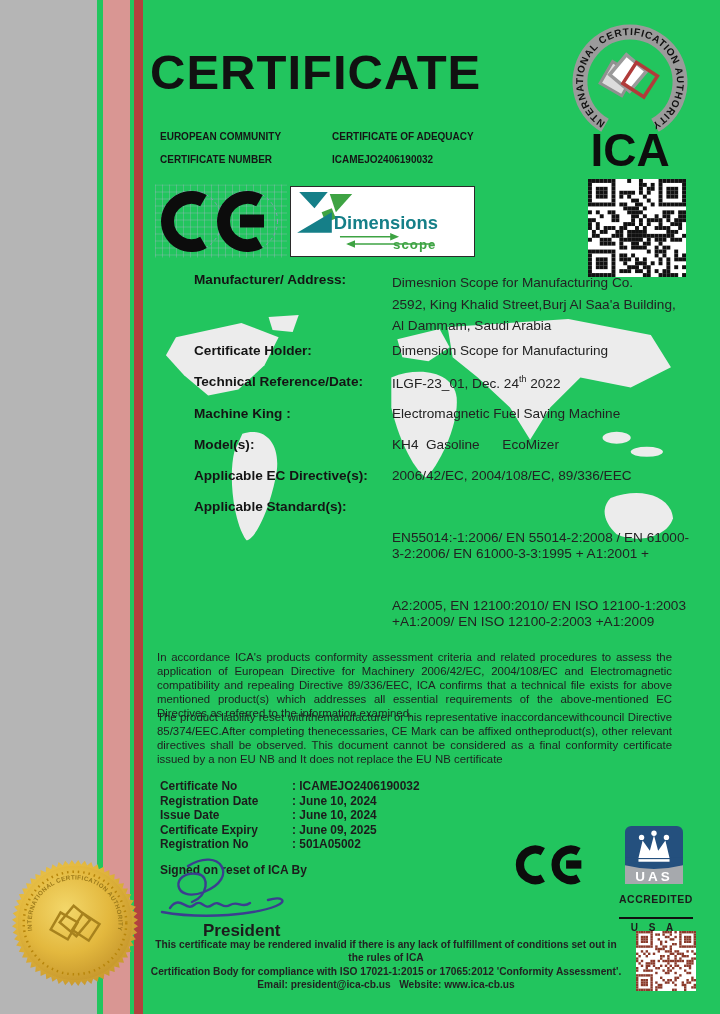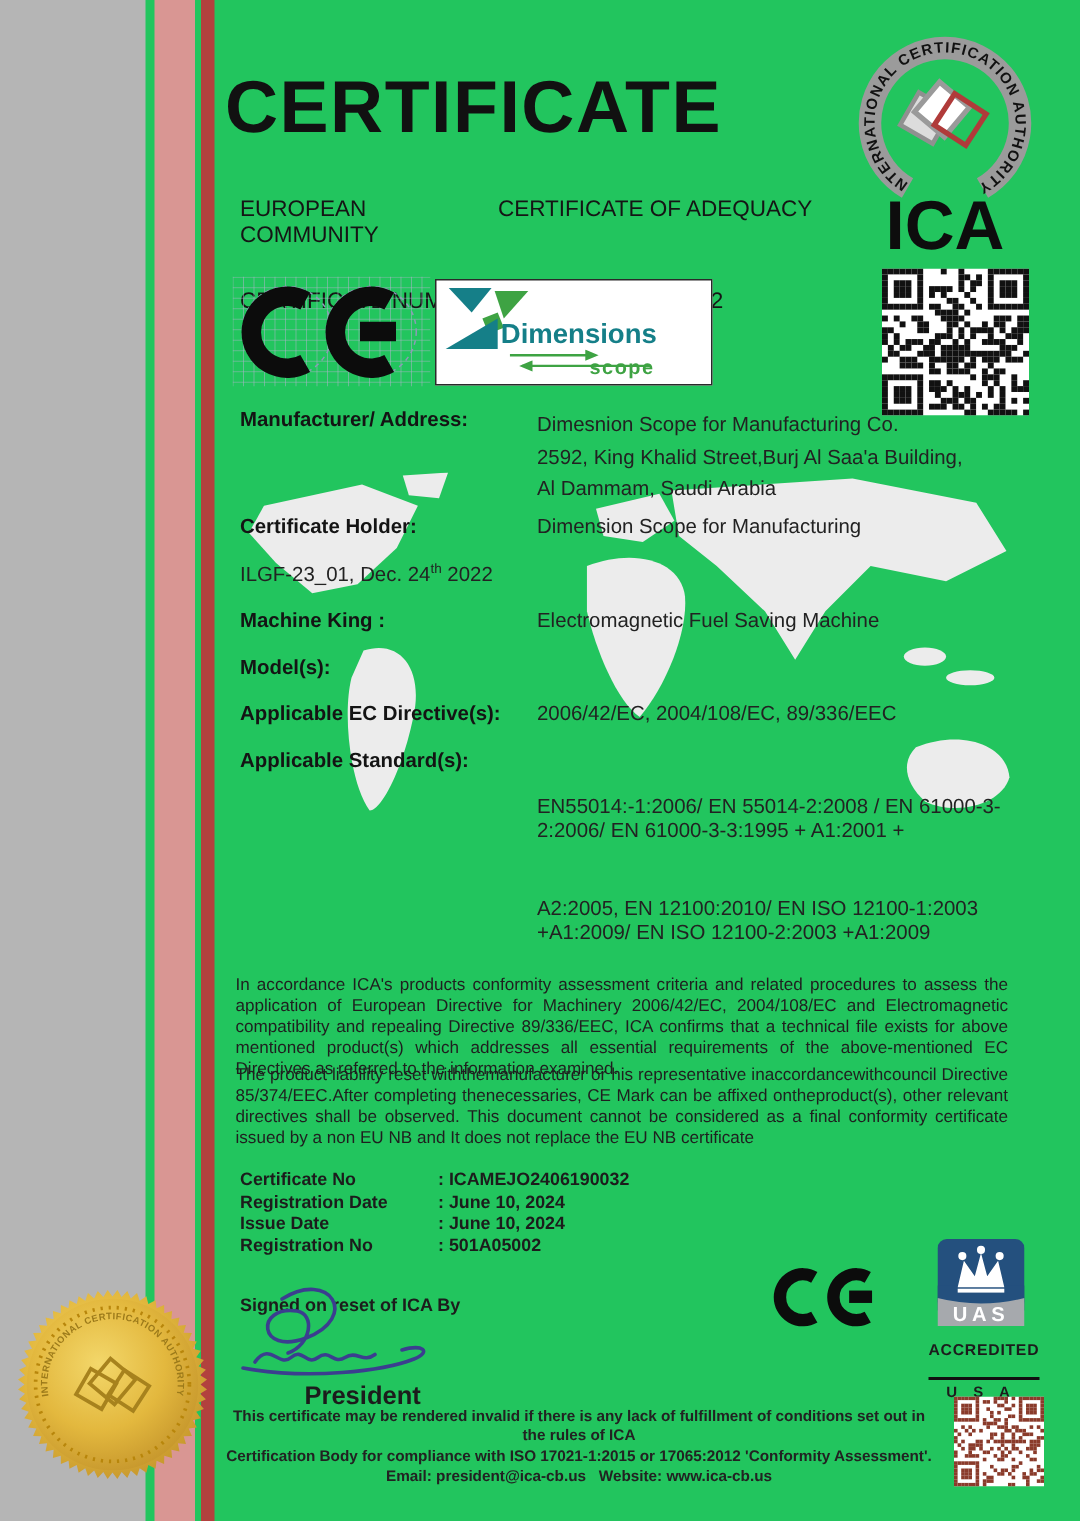--- a/index.html
+++ b/index.html
@@ -9,32 +9,32 @@
   .strip{position:absolute;top:0;height:100%;z-index:0;}
   .strip-gray{left:0;width:97px;background:#b5b5b5;}
   .strip-pink{left:103px;width:27px;background:#d99693;}
   .strip-red{left:134px;width:9px;background:#b2413e;}
   
   .map{position:absolute;left:145px;top:315px;z-index:0;}
   
   .title{position:absolute;left:150px;top:44px;font-size:49px;font-weight:bold;
          letter-spacing:1px;color:#111;z-index:1;}
   .hdr{position:absolute;left:160px;top:131px;display:grid;
-       grid-template-columns:172px auto;row-gap:27px;font-size:15px;font-weight:normal;
+       grid-template-columns:172px auto;row-gap:12px;font-size:10px;font-weight:bold;
        color:#151515;z-index:1;}
   
   .ce-grid-box{position:absolute;left:155px;top:184px;width:132px;height:74px;z-index:1;}
   .dim-box{position:absolute;left:290px;top:186px;width:185px;height:71px;
            border:1.5px solid #2a2a2a;background:#fff;box-sizing:border-box;z-index:1;}
   .qr-top{position:absolute;left:588px;top:179px;width:98px;height:98px;z-index:1;}
   
   .ica-logo{position:absolute;left:556px;top:18px;width:148px;height:154px;z-index:1;}
   
   .fields{position:absolute;left:160px;top:272px;width:537px;z-index:1;}
-  .frow{display:flex;margin-bottom:16px;}
+  .frow{display:flex;margin-bottom:16px;margin-left:34px;}
   .frow.addr{margin-bottom:6px;}
   .flabel{width:198px;flex:0 0 198px;font-weight:bold;font-size:13.6px;color:#141414;}
   .fvalue{flex:1;font-size:13.6px;color:#222;white-space:pre-wrap;}
   .fvalue.lines{line-height:21.5px;}
   .fvalue .p2{margin-top:6px;}
   .sup{vertical-align:super;font-size:9px;}
   .std{line-height:15.5px;}
   
   .para{position:absolute;left:157px;width:515px;font-size:11.4px;line-height:13.9px;
         text-align:justify;color:#1f1f1f;z-index:1;margin:0;}
@@ -468,28 +468,30 @@
       <div class="flabel">Manufacturer/ Address:</div>
       <div class="fvalue lines">Dimesnion Scope for Manufacturing Co.
 2592, King Khalid Street,Burj Al Saa'a Building,
 Al Dammam, Saudi Arabia</div>
     </div>
     <div class="frow">
       <div class="flabel">Certificate Holder:</div>
       <div class="fvalue">Dimension Scope for Manufacturing</div>
     </div>
     <div class="frow">
+      <div class="flabel">Technical Reference/Date:</div>
       <div class="fvalue"><span>ILGF-23_01, Dec. 24</span><span class="sup">th</span><span> 2022</span></div>
     </div>
     <div class="frow">
       <div class="flabel">Machine King :</div>
       <div class="fvalue">Electromagnetic Fuel Saving Machine</div>
     </div>
     <div class="frow">
       <div class="flabel">Model(s):</div>
+      <div class="fvalue">KH4  Gasoline      EcoMizer</div>
     </div>
     <div class="frow">
       <div class="flabel">Applicable EC Directive(s):</div>
       <div class="fvalue">2006/42/EC, 2004/108/EC, 89/336/EEC</div>
     </div>
     <div class="frow">
       <div class="flabel">Applicable Standard(s):</div>
       <div class="fvalue std">
         <div>EN55014:-1:2006/ EN 55014-2:2008 / EN 61000-3-2:2006/ EN 61000-3-3:1995 + A1:2001 +</div>
         <div class="p2">A2:2005, EN 12100:2010/ EN ISO 12100-1:2003 +A1:2009/ EN ISO 12100-2:2003 +A1:2009</div>
@@ -505,20 +507,24 @@
       <div class="dlabel">Certificate No</div>
         <div>: ICAMEJO2406190032</div>
     </div>
     <div class="drow">
       <div class="dlabel">Registration Date</div>
         <div>: June 10, 2024</div>
     </div>
     <div class="drow">
       <div class="dlabel">Issue Date</div>
         <div>: June 10, 2024</div>
+    </div>
+    <div class="drow">
+      <div class="dlabel">Certificate Expiry</div>
+        <div>: June 09, 2025</div>
     </div>
     <div class="drow">
       <div class="dlabel">Registration No</div>
         <div>: 501A05002</div>
     </div>
   </div>
 
   <div class="sig-caption">Signed on reset of ICA By</div>
   <svg class="sig-svg" width="170" height="78" viewBox="0 0 170 78">
     <g fill="none" stroke="#3b3e8f" stroke-width="2.4" stroke-linecap="round">

